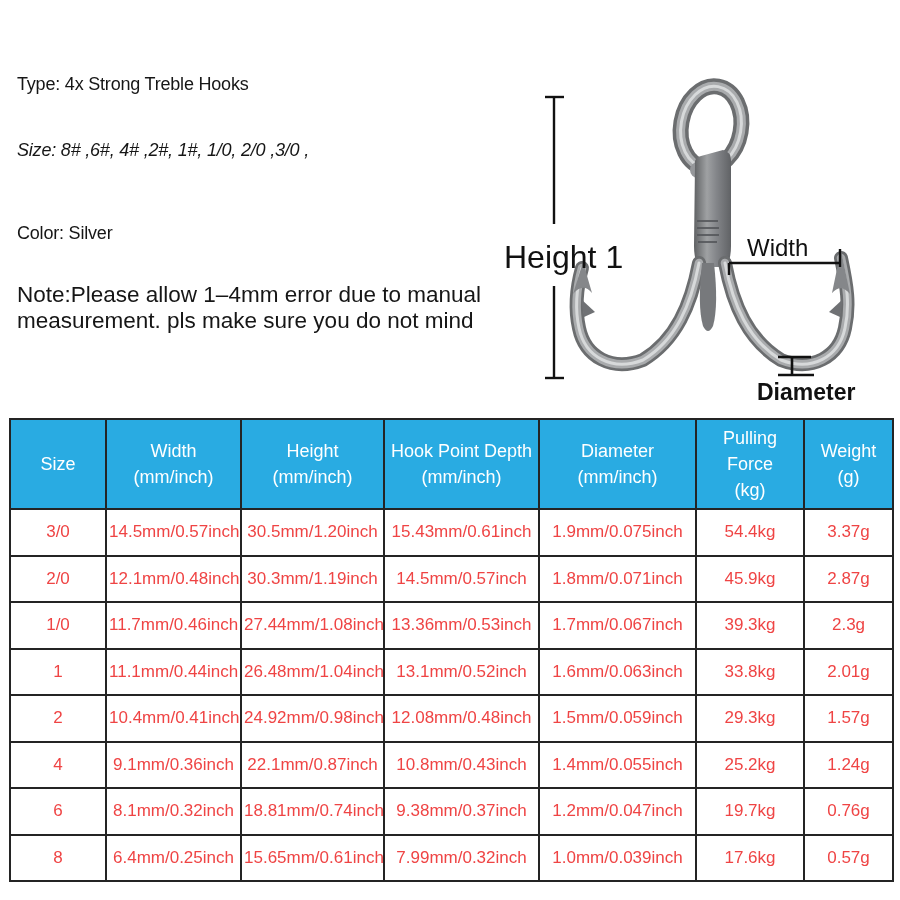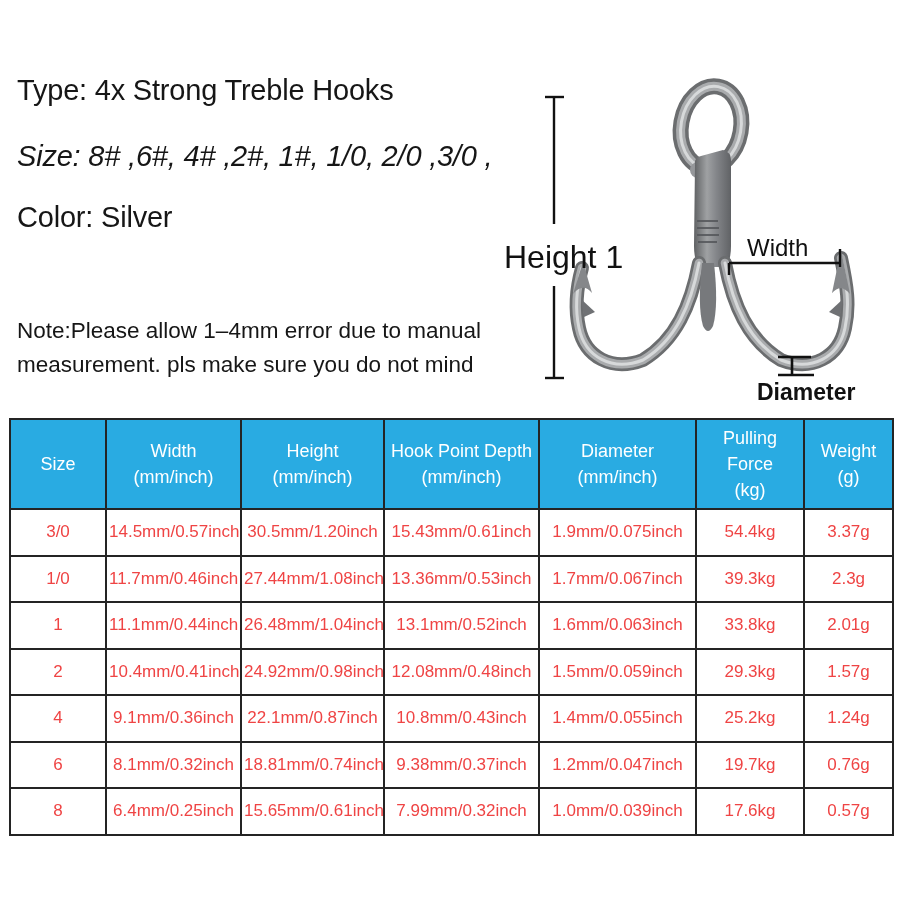--- a/index.html
+++ b/index.html
@@ -1,27 +1,27 @@
 <!DOCTYPE html>
 <html><head>
 <meta charset="utf-8">
 <style>
   html,body{margin:0;padding:0;background:#ffffff;}
   #stage{
     position:relative;width:900px;height:900px;background:#ffffff;overflow:hidden;
     font-family:"Liberation Sans",sans-serif;color:#1c1c1c;
   }
   
-  .info-line{position:absolute;left:17px;font-size:29px;letter-spacing:-0.2px;color:#161616;white-space:nowrap;}
+  .info-line{position:absolute;left:17px;font-size:18px;letter-spacing:-0.2px;color:#161616;white-space:nowrap;}
   #type-line{top:74px;}
   #size-line{top:140px;font-style:italic;}
-  #color-line{top:201px;}
-  .note-line{position:absolute;left:17px;font-size:22.5px;color:#161616;white-space:nowrap;margin-top:36px;}
+  #color-line{top:223px;}
+  .note-line{position:absolute;left:17px;font-size:22.5px;color:#161616;white-space:nowrap;}
   #note-line1{top:282px;}
-  #note-line2{top:316px;}
+  #note-line2{top:308px;}
   #note-line3{top:350px;}
   
   #hook-diagram{position:absolute;left:480px;top:55px;width:420px;height:355px;}
   .diag-label{position:absolute;color:#111;white-space:nowrap;}
   #height-label{left:504px;top:239px;font-size:32px;}
   #width-label{left:747px;top:234px;font-size:24px;}
   #diameter-label{left:757px;top:379px;font-size:23px;font-weight:bold;}
   
   #spec-table-wrap{position:absolute;left:9px;top:418px;width:883px;}
   table#spec-table{border-collapse:collapse;table-layout:fixed;width:883px;}
@@ -136,20 +136,29 @@
           <tr>
             <td>3/0</td>
             <td>14.5mm/0.57inch</td>
             <td>30.5mm/1.20inch</td>
             <td>15.43mm/0.61inch</td>
             <td>1.9mm/0.075inch</td>
             <td>54.4kg</td>
             <td>3.37g</td>
           </tr>
           <tr>
+            <td>2/0</td>
+            <td>12.1mm/0.48inch</td>
+            <td>30.3mm/1.19inch</td>
+            <td>14.5mm/0.57inch</td>
+            <td>1.8mm/0.071inch</td>
+            <td>45.9kg</td>
+            <td>2.87g</td>
+          </tr>
+          <tr>
             <td>1/0</td>
             <td>11.7mm/0.46inch</td>
             <td>27.44mm/1.08inch</td>
             <td>13.36mm/0.53inch</td>
             <td>1.7mm/0.067inch</td>
             <td>39.3kg</td>
             <td>2.3g</td>
           </tr>
           <tr>
             <td>1</td>

